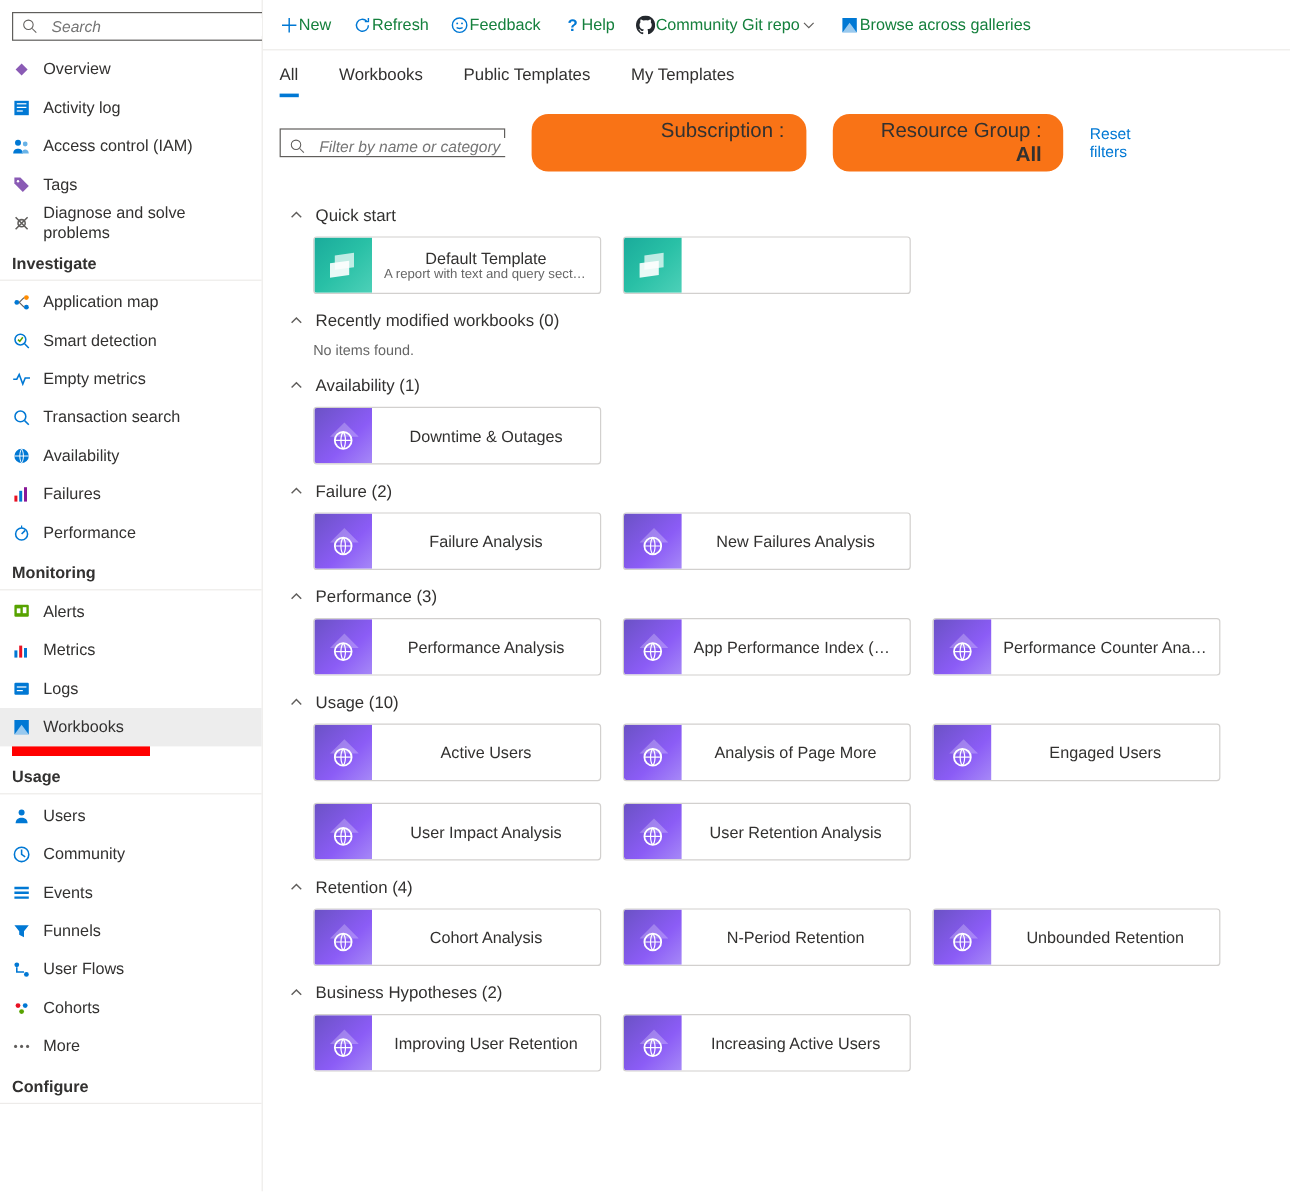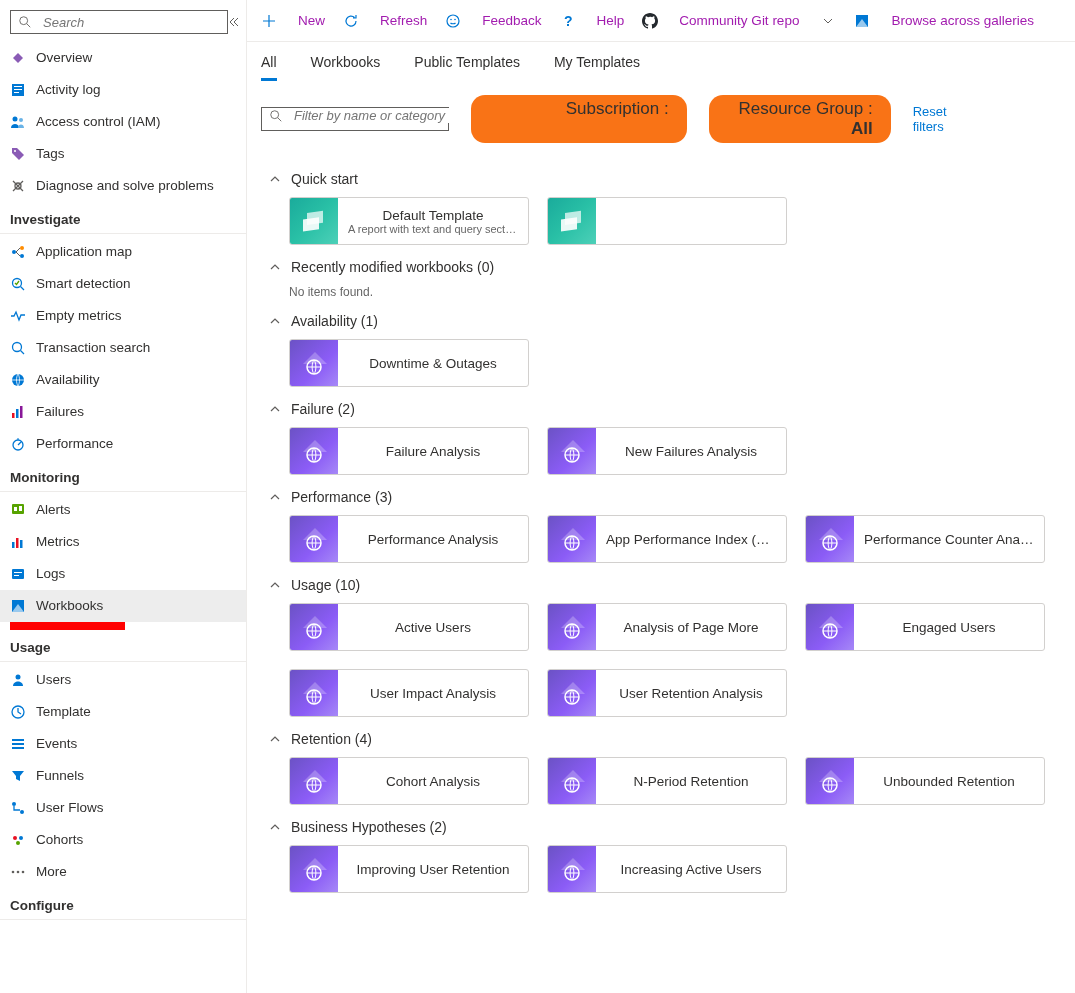--- a/index.html
+++ b/index.html
@@ -7,21 +7,21 @@
     font-family: "Segoe UI", -apple-system, BlinkMacSystemFont, sans-serif;
     font-size: 14px;
     color: #323130;
     background: #fff;
     width: 1075px;
     height: 993px;
     overflow: hidden;
     display: flex;
   }
   .sidebar {
-    width: 247px;
+    width: 219px;
     border-right: 1px solid #edebe9;
     display: flex;
     flex-direction: column;
     position: relative;
   }
   .sidebar-scroll {
     overflow-y: auto;
     height: 100%;
     scrollbar-width: thin;
   }
@@ -88,24 +88,24 @@
     height: 42px;
     border-bottom: 1px solid #edebe9;
     display: flex;
     align-items: center;
     padding: 0 14px;
     gap: 18px;
   }
   .tb-item {
     display: inline-flex;
     align-items: center;
-    gap: 21px;
+    gap: 0;
     cursor: pointer;
     font-size: 13.5px;
-    color: #a21caf;
+    color: #15803d;
   }
   .tb-icon { width: 16px; height: 16px; display: inline-flex; align-items: center; justify-content: center; }
 
   .content { flex: 1; overflow-y: auto; padding: 0 0 20px 0; }
   .tabs {
     display: flex;
     gap: 34px;
     padding: 12px 14px 0 14px;
   }
   .tab {
@@ -120,21 +120,21 @@
     display: flex;
     align-items: center;
     gap: 22px;
     padding: 14px 14px 4px 14px;
   }
   .filter-input {
     border: 1px solid #605e5c;
     height: 24px;
     width: 188px;
     display: flex;
-    align-items: flex-start;
+    align-items: flex-end;
     padding: 0 6px;
   }
   .filter-input input { border: none; outline: none; flex: 1; font-size: 13px; font-style: italic; color: #605e5c; }
   .pill {
     background: #f97316;
     border-radius: 14px;
     padding: 4px 18px;
     font-size: 17px;
     color: #323130;
     text-align: right;
@@ -369,21 +369,21 @@
           </span>
           <span class="nav-label">Users</span>
         </div>
         <div class="nav-item">
           <span class="nav-icon">
             <svg width="16" height="16" viewBox="0 0 16 16">
               <circle cx="8" cy="8" r="6" fill="none" stroke="#0078d4" stroke-width="1.3"></circle>
               <path d="M8 4v4l3 2" stroke="#0078d4" stroke-width="1.3" fill="none"></path>
             </svg>
           </span>
-          <span class="nav-label">Template</span>
+          <span class="nav-label">Community</span>
         </div>
         <div class="nav-item">
           <span class="nav-icon">
             <svg width="16" height="16" viewBox="0 0 16 16">
               <path d="M2 3h12v2H2zM2 7h12v2H2zM2 11h12v2H2z" fill="#0078d4"></path>
             </svg>
           </span>
           <span class="nav-label">Events</span>
         </div>
         <div class="nav-item">

